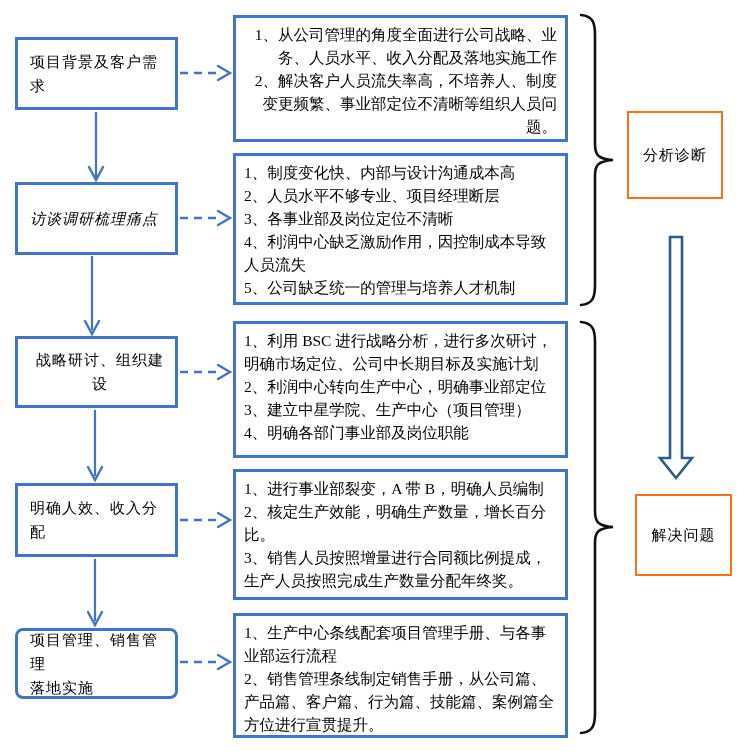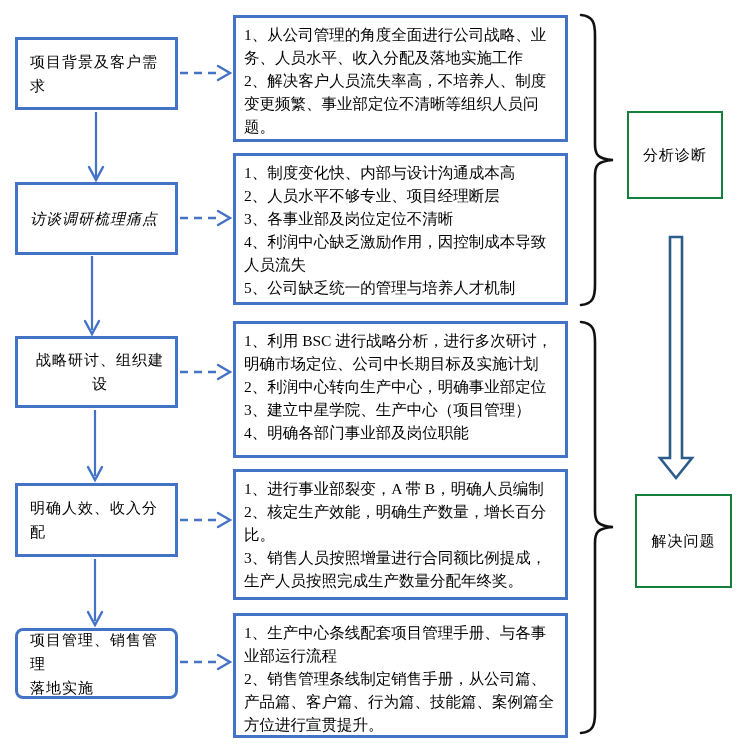--- a/index.html
+++ b/index.html
@@ -31,21 +31,21 @@
   }
   .detail-box{
     position:absolute;left:233px;width:335px;
     border:3px solid #4472C4;background:#ffffff;
     box-sizing:border-box;
     padding:5px 8px;
   }
   .detail-box p{margin:0;font-size:15.5px;line-height:23px;}
   .stage-box{
     position:absolute;
-    border:2px solid #15803d;background:#ffffff;
+    border:2px solid #f97316;background:#ffffff;
     box-sizing:border-box;
     display:flex;align-items:center;justify-content:center;
   }
   .stage-label{font-size:15px;letter-spacing:1px;}
 </style>
 </head>
 <body>
 
 <div class="canvas">
 
@@ -107,21 +107,21 @@
     <div class="step-label">战略研讨、组织建设</div>
   </div>
   <div class="step-box" style="top:483px;height:74px;">
     <div class="step-label">明确人效、收入分配</div>
   </div>
   <div class="step-box" style="top:628px;height:71px;border-radius:8px;">
     <div class="step-label">项目管理、销售管理
 落地实施</div>
   </div>
 
-  <div class="detail-box" style="top:15px;height:127px;">
+  <div class="detail-box" style="top:15px;height:127px;text-align:right;">
     <p>1、从公司管理的角度全面进行公司战略、业务、人员水平、收入分配及落地实施工作</p>
     <p>2、解决客户人员流失率高，不培养人、制度变更频繁、事业部定位不清晰等组织人员问题。</p>
   </div>
   <div class="detail-box" style="top:153px;height:152px;">
     <p>1、制度变化快、内部与设计沟通成本高</p>
     <p>2、人员水平不够专业、项目经理断层</p>
     <p>3、各事业部及岗位定位不清晰</p>
     <p>4、利润中心缺乏激励作用，因控制成本导致人员流失</p>
     <p>5、公司缺乏统一的管理与培养人才机制</p>
   </div>
@@ -137,17 +137,17 @@
     <p>3、销售人员按照增量进行合同额比例提成，生产人员按照完成生产数量分配年终奖。</p>
   </div>
   <div class="detail-box" style="top:613px;height:125px;">
     <p>1、生产中心条线配套项目管理手册、与各事业部运行流程</p>
     <p>2、销售管理条线制定销售手册，从公司篇、产品篇、客户篇、行为篇、技能篇、案例篇全方位进行宣贯提升。</p>
   </div>
 
   <div class="stage-box" style="left:627px;top:111px;width:96px;height:88px;">
     <span class="stage-label">分析诊断</span>
   </div>
-  <div class="stage-box" style="left:635px;top:494px;width:97px;height:94px;">
+  <div class="stage-box" style="left:635px;top:494px;width:97px;height:82px;">
     <span class="stage-label">解决问题</span>
   </div>
 
 </div>
 
 </body></html>

